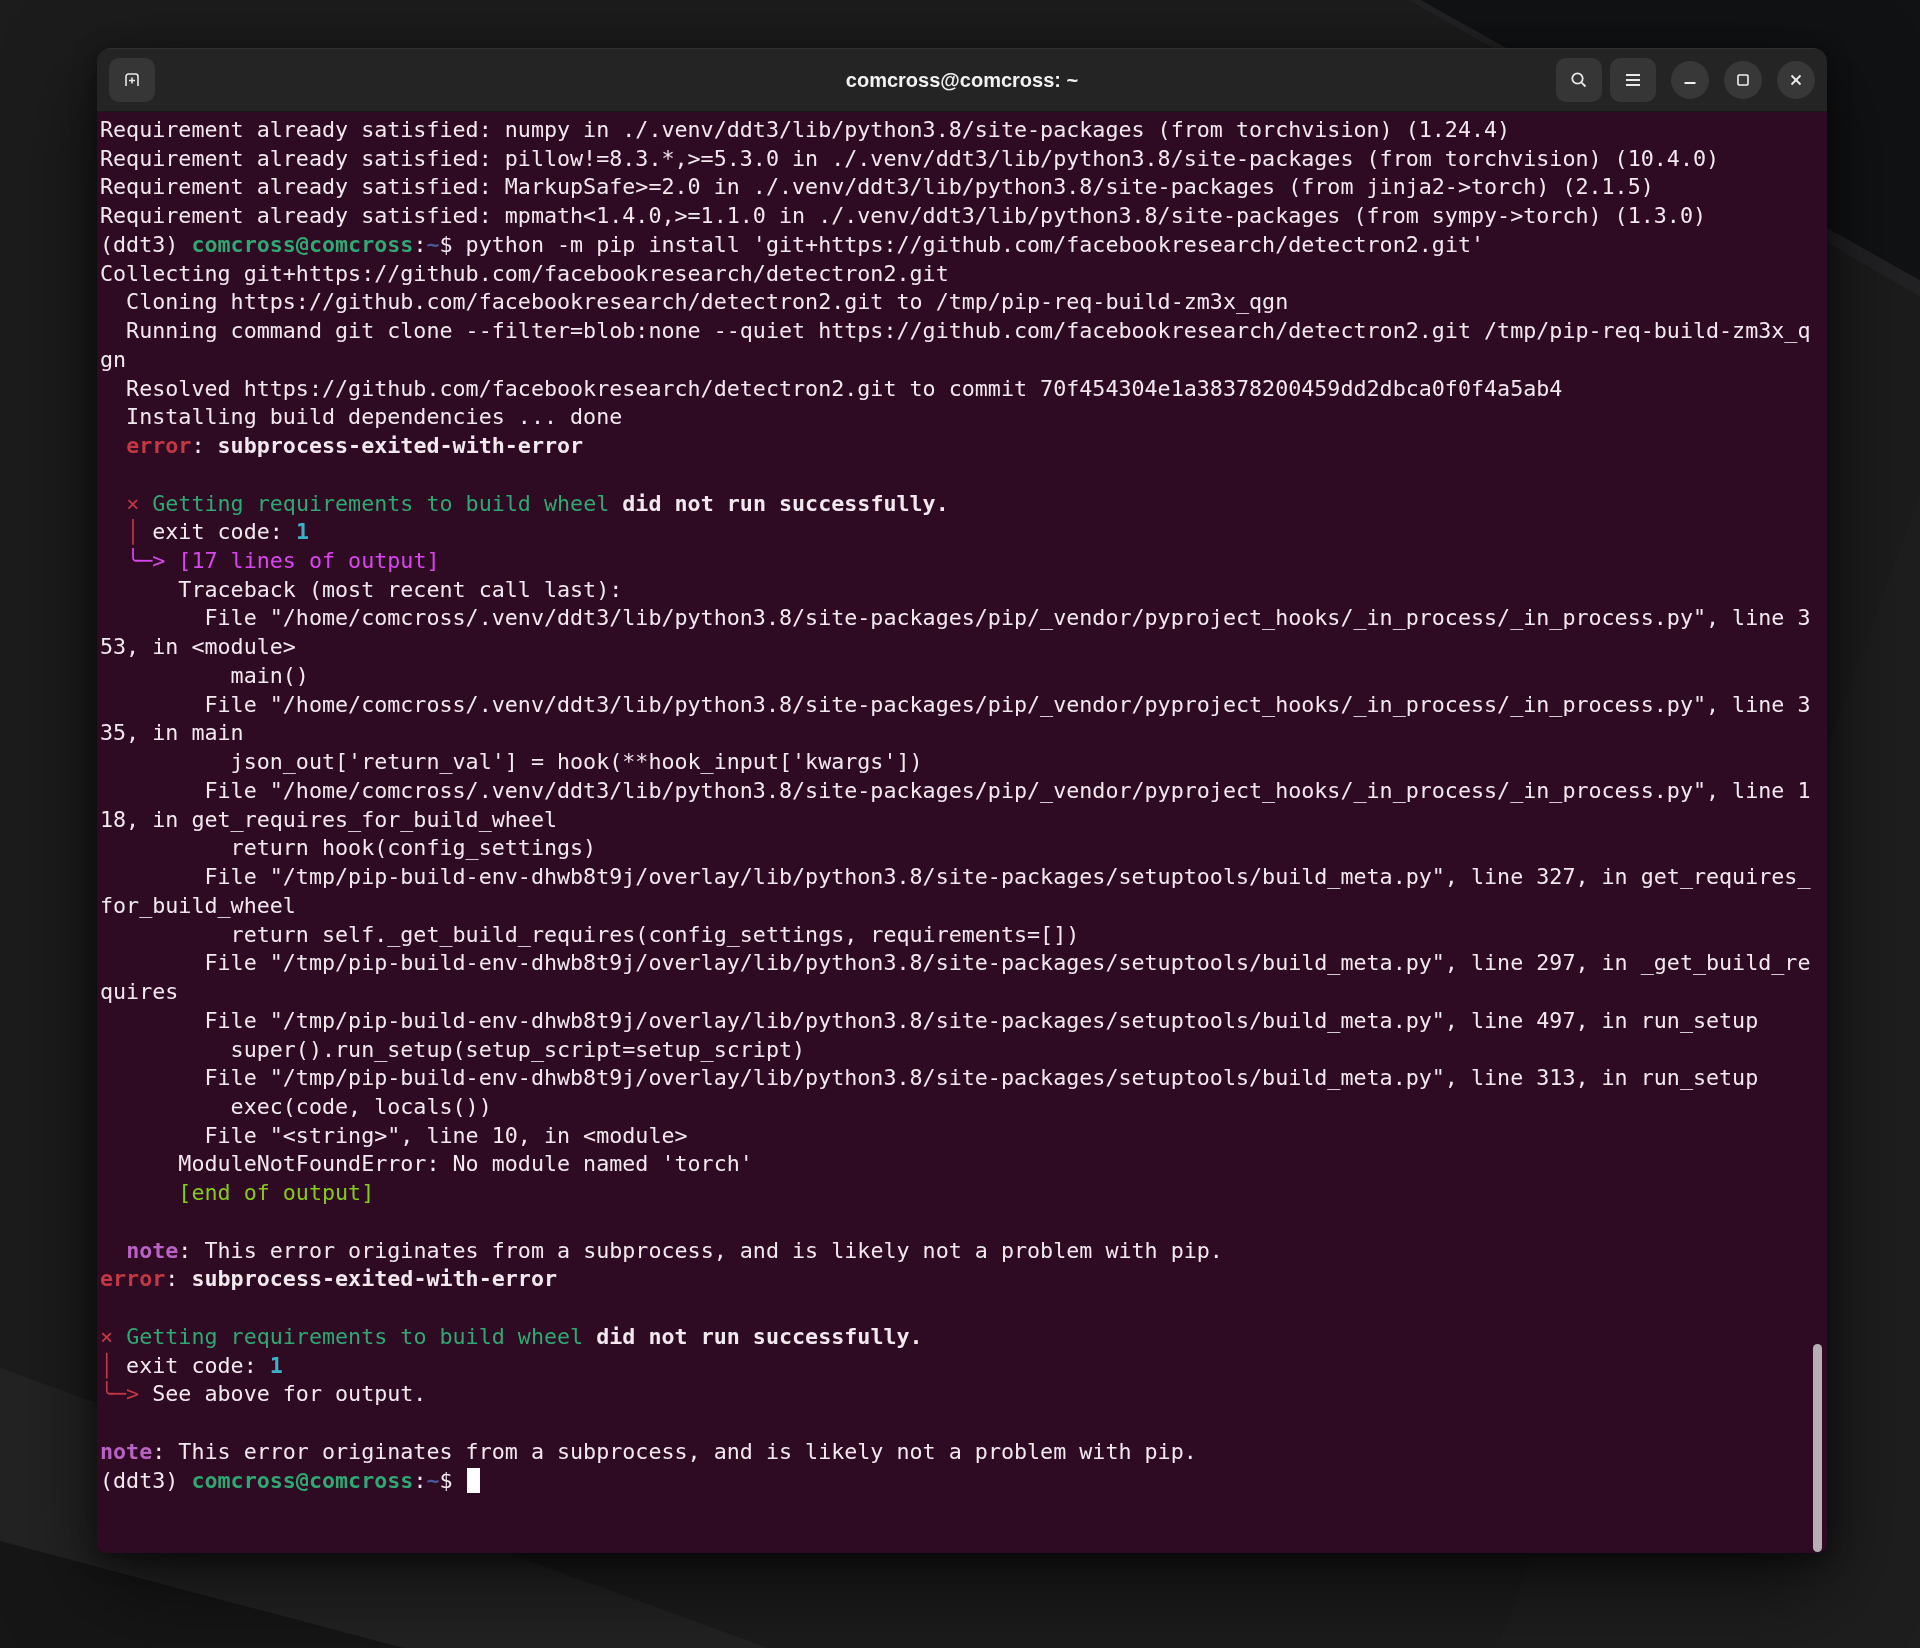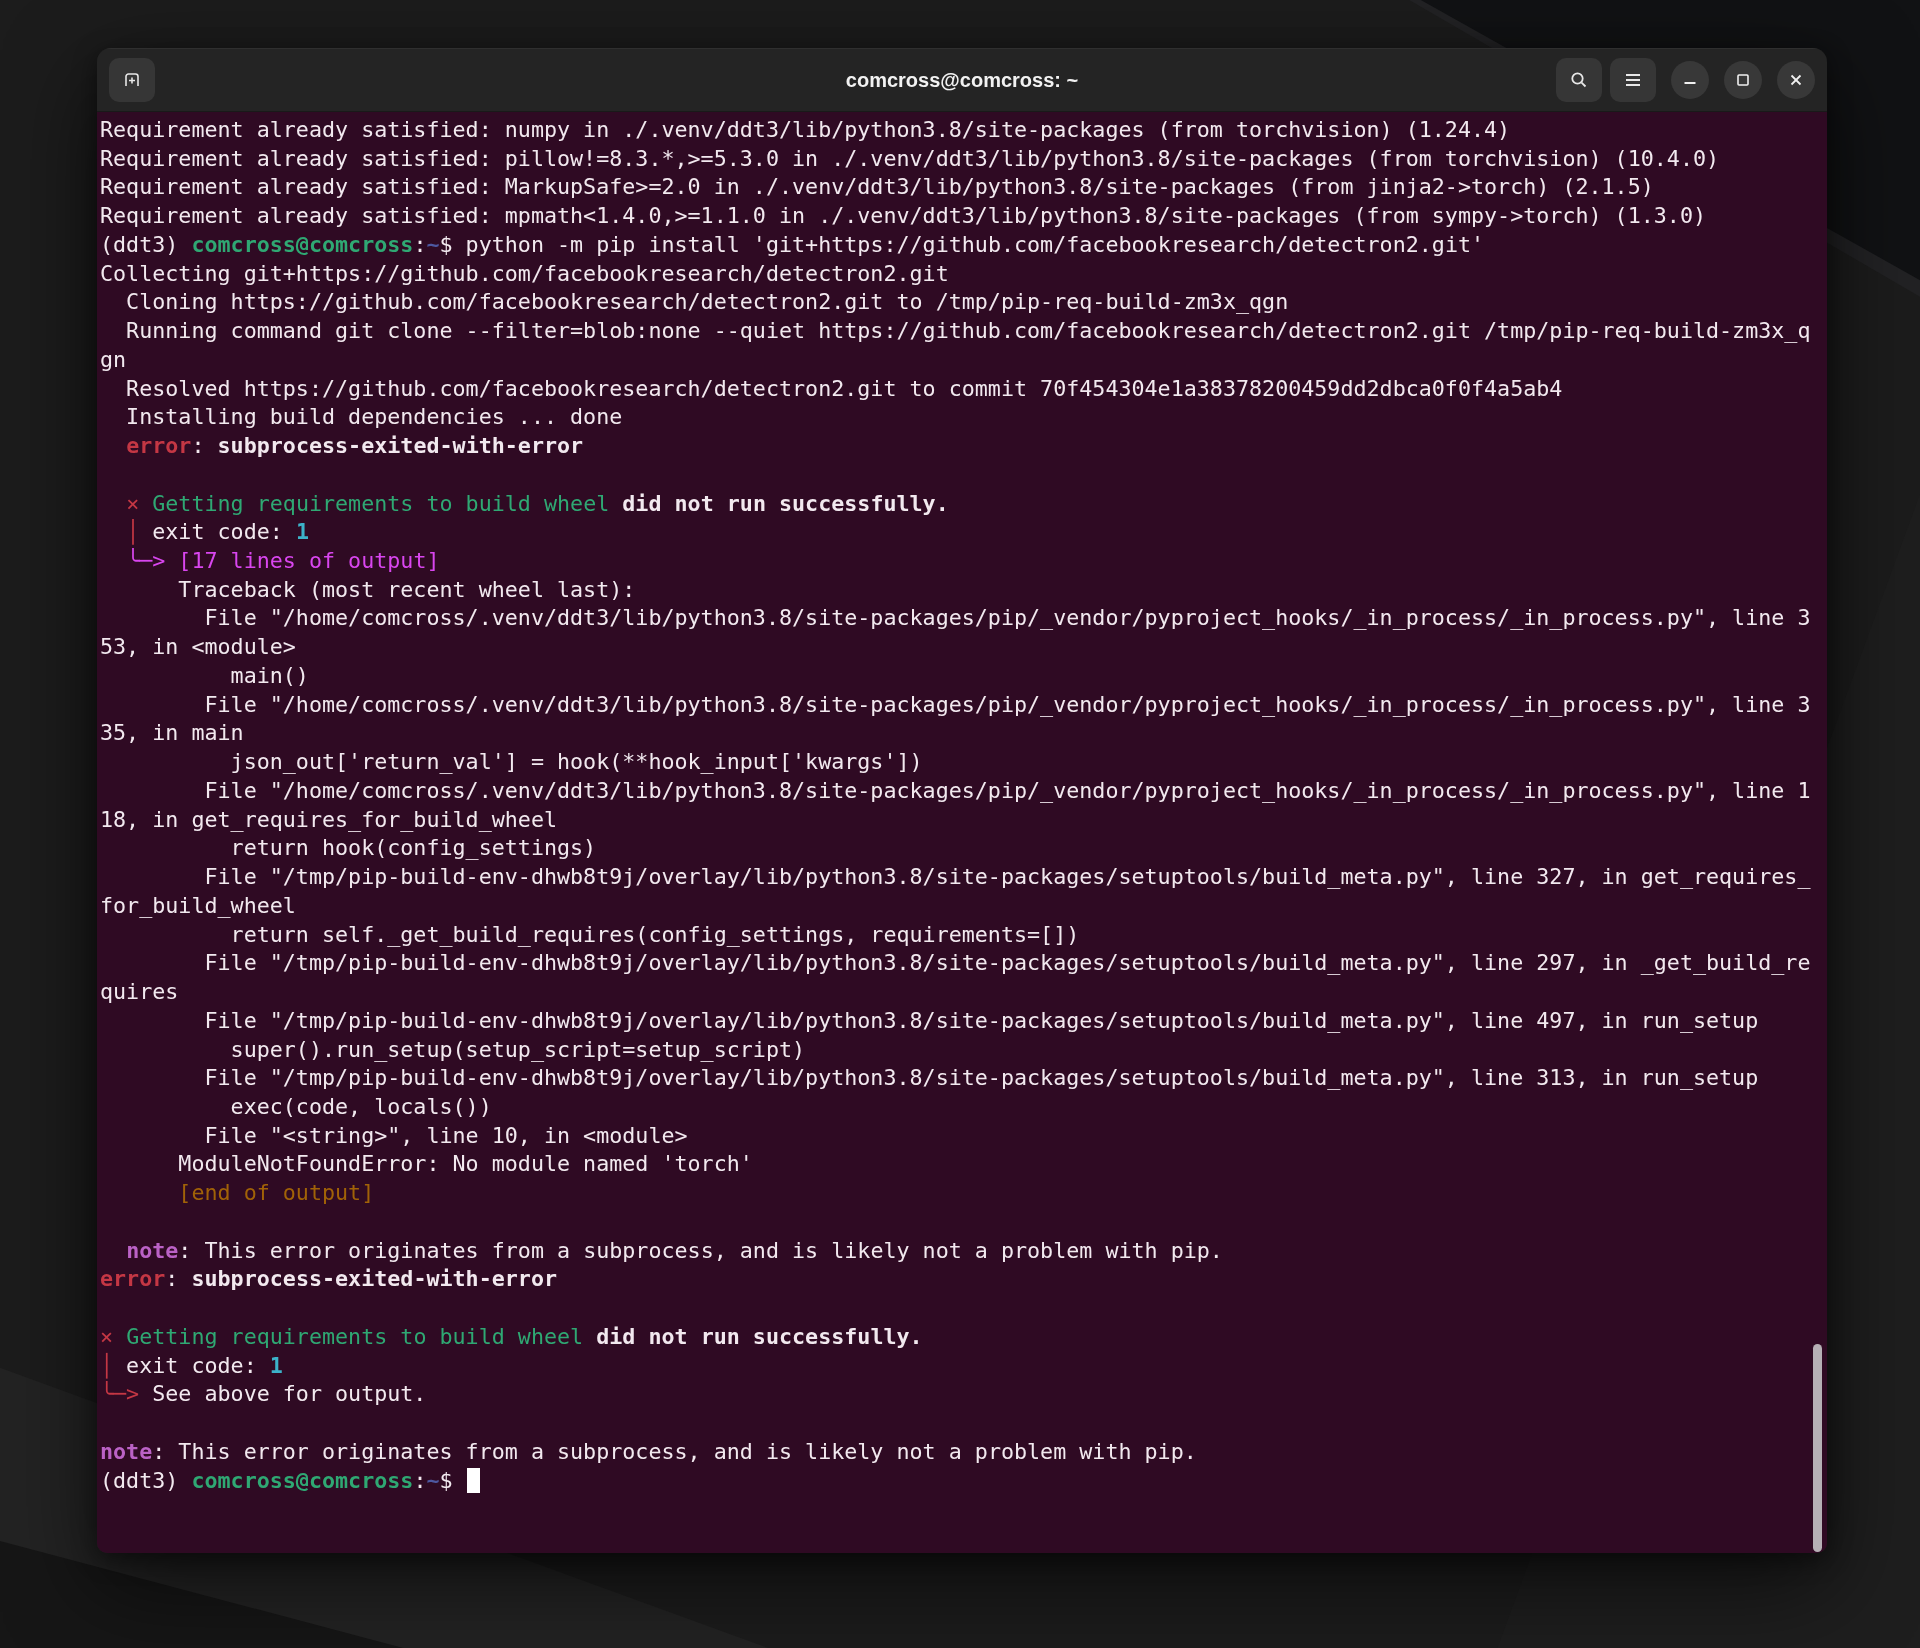--- a/index.html
+++ b/index.html
@@ -142,42 +142,42 @@
       <div class="tline"><span>  Cloning https://github.com/facebookresearch/detectron2.git to /tmp/pip-req-build-zm3x_qgn</span></div>
       <div class="tline"><span>  Running command git clone --filter=blob:none --quiet https://github.com/facebookresearch/detectron2.git /tmp/pip-req-build-zm3x_q</span></div>
       <div class="tline"><span>gn</span></div>
       <div class="tline"><span>  Resolved https://github.com/facebookresearch/detectron2.git to commit 70f454304e1a38378200459dd2dbca0f0f4a5ab4</span></div>
       <div class="tline"><span>  Installing build dependencies ... done</span></div>
       <div class="tline"><span>  </span><span style="color: rgb(196, 55, 68); font-weight: bold;">error</span><span>: </span><span style="font-weight: bold;">subprocess-exited-with-error</span></div>
       <div class="tline"></div>
       <div class="tline"><span>  </span><span style="color: rgb(196, 55, 68);">×</span><span> </span><span style="color: rgb(47, 168, 115);">Getting requirements to build wheel</span><span style="font-weight: bold;"> did not run successfully.</span></div>
       <div class="tline"><span>  </span><span style="color: rgb(196, 55, 68);">│</span><span> exit code: </span><span style="color: rgb(60, 178, 201); font-weight: bold;">1</span></div>
       <div class="tline"><span>  </span><span style="color: #d946ef;">╰─&gt; [17 lines of output]</span></div>
-      <div class="tline"><span>      Traceback (most recent wheel last):</span></div>
+      <div class="tline"><span>      Traceback (most recent call last):</span></div>
       <div class="tline"><span>        File "/home/comcross/.venv/ddt3/lib/python3.8/site-packages/pip/_vendor/pyproject_hooks/_in_process/_in_process.py", line 3</span></div>
       <div class="tline"><span>53, in &lt;module&gt;</span></div>
       <div class="tline"><span>          main()</span></div>
       <div class="tline"><span>        File "/home/comcross/.venv/ddt3/lib/python3.8/site-packages/pip/_vendor/pyproject_hooks/_in_process/_in_process.py", line 3</span></div>
       <div class="tline"><span>35, in main</span></div>
       <div class="tline"><span>          json_out['return_val'] = hook(**hook_input['kwargs'])</span></div>
       <div class="tline"><span>        File "/home/comcross/.venv/ddt3/lib/python3.8/site-packages/pip/_vendor/pyproject_hooks/_in_process/_in_process.py", line 1</span></div>
       <div class="tline"><span>18, in get_requires_for_build_wheel</span></div>
       <div class="tline"><span>          return hook(config_settings)</span></div>
       <div class="tline"><span>        File "/tmp/pip-build-env-dhwb8t9j/overlay/lib/python3.8/site-packages/setuptools/build_meta.py", line 327, in get_requires_</span></div>
       <div class="tline"><span>for_build_wheel</span></div>
       <div class="tline"><span>          return self._get_build_requires(config_settings, requirements=[])</span></div>
       <div class="tline"><span>        File "/tmp/pip-build-env-dhwb8t9j/overlay/lib/python3.8/site-packages/setuptools/build_meta.py", line 297, in _get_build_re</span></div>
       <div class="tline"><span>quires</span></div>
       <div class="tline"><span>        File "/tmp/pip-build-env-dhwb8t9j/overlay/lib/python3.8/site-packages/setuptools/build_meta.py", line 497, in run_setup</span></div>
       <div class="tline"><span>          super().run_setup(setup_script=setup_script)</span></div>
       <div class="tline"><span>        File "/tmp/pip-build-env-dhwb8t9j/overlay/lib/python3.8/site-packages/setuptools/build_meta.py", line 313, in run_setup</span></div>
       <div class="tline"><span>          exec(code, locals())</span></div>
       <div class="tline"><span>        File "&lt;string&gt;", line 10, in &lt;module&gt;</span></div>
       <div class="tline"><span>      ModuleNotFoundError: No module named 'torch'</span></div>
-      <div class="tline"><span style="color: #a16207;">      [end of output]</span></div>
+      <div class="tline"><span style="color: #84cc16;">      [end of output]</span></div>
       <div class="tline"></div>
       <div class="tline"><span>  </span><span style="color: rgb(187, 98, 198); font-weight: bold;">note</span><span>: This error originates from a subprocess, and is likely not a problem with pip.</span></div>
       <div class="tline"><span style="color: rgb(196, 55, 68); font-weight: bold;">error</span><span>: </span><span style="font-weight: bold;">subprocess-exited-with-error</span></div>
       <div class="tline"></div>
       <div class="tline"><span style="color: rgb(196, 55, 68);">×</span><span> </span><span style="color: rgb(47, 168, 115);">Getting requirements to build wheel</span><span style="font-weight: bold;"> did not run successfully.</span></div>
       <div class="tline"><span style="color: rgb(196, 55, 68);">│</span><span> exit code: </span><span style="color: rgb(60, 178, 201); font-weight: bold;">1</span></div>
       <div class="tline"><span style="color: rgb(196, 55, 68);">╰─&gt; </span><span>See above for output.</span></div>
       <div class="tline"></div>
       <div class="tline"><span style="color: rgb(187, 98, 198); font-weight: bold;">note</span><span>: This error originates from a subprocess, and is likely not a problem with pip.</span></div>
       <div class="tline"><span>(ddt3) </span><span style="color: rgb(47, 168, 115); font-weight: bold;">comcross@comcross</span><span>:</span><span style="color: rgb(77, 88, 160); font-weight: bold;">~</span><span>$ </span><span class="cursor"></span></div>

